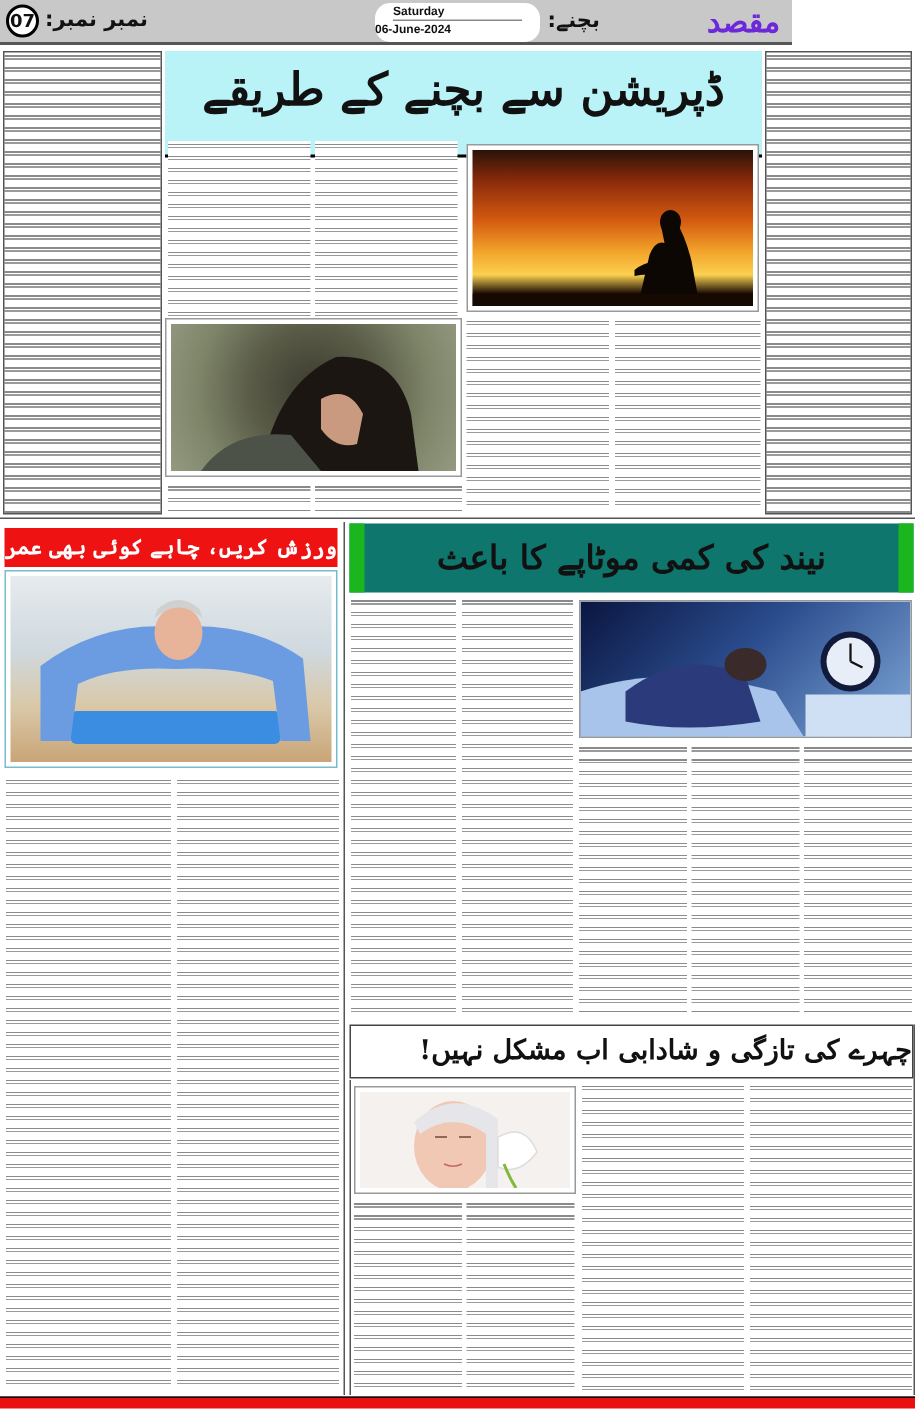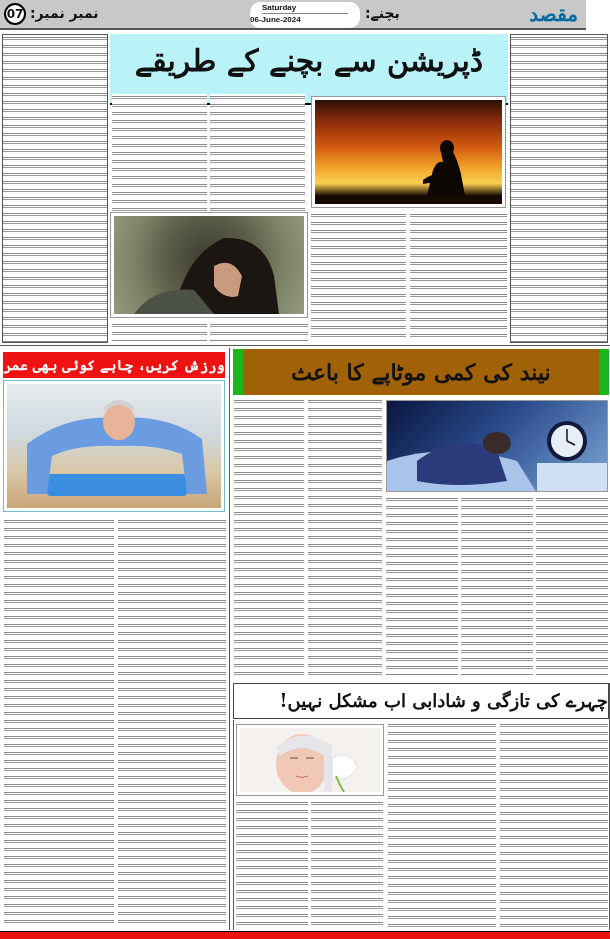--- a/index.html
+++ b/index.html
@@ -1,34 +1,34 @@
 <!DOCTYPE html>
 <html><head>
 <meta charset="utf-8">
 <style>
 *{box-sizing:border-box;margin:0;padding:0}
 body{width:610px;height:939px;background:#fff;font-family:"DejaVu Sans",sans-serif;position:relative;overflow:hidden;color:#111}
-.header{position:absolute;left:0;top:0;width:586px;height:30px;background:#c8c8c8;border-bottom:2px solid #555}
+.header{position:absolute;left:0;top:0;width:528px;height:30px;background:#c8c8c8;border-bottom:2px solid #555}
 .pgno{position:absolute;left:4px;top:3px;width:22px;height:22px;border:2px solid #000;border-radius:50%;background:#fff;font:bold 12px "DejaVu Sans",sans-serif;text-align:center;line-height:19px}
 .pglabel{position:absolute;left:30px;top:5px;font:bold 14px "DejaVu Sans",sans-serif;direction:rtl}
 .datebox{position:absolute;left:250px;top:2px;width:110px;height:26px;background:#fff;border-radius:10px;font:bold 8px "Liberation Sans",sans-serif}
 .datebox .d1{display:block;height:12px;line-height:12px;border-bottom:1px solid #888;margin:0 12px}
 .datebox .d2{display:block;line-height:12px}
 .datelabel{position:absolute;left:365px;top:5px;font:bold 14px "DejaVu Sans",sans-serif;direction:rtl}
-.logo{position:absolute;right:8px;top:2px;font:bold 20px "DejaVu Serif",serif;direction:rtl;color:#0369a1}
+.logo{position:absolute;right:8px;top:2px;font:bold 20px "DejaVu Serif",serif;direction:rtl;color:#6d28d9}
 .col{position:absolute;font:5px/8px "DejaVu Sans",sans-serif;direction:rtl;text-align:justify;color:#333;overflow:hidden}
 .txt{background:repeating-linear-gradient(180deg,#fff 0 2px,#8a8a8a 2px 3px,#fff 3px 4px,#9a9a9a 4px 5px,#fff 5px 8px)}
 .boxed{border:1px solid #555}
 .headline-cyan{position:absolute;left:110px;top:34px;width:398px;height:71px;background:#b9f3f8;border-bottom:2px solid #000}
 .headline-cyan span{display:block;text-align:center;font:bold 30px/54px "DejaVu Serif",serif;direction:rtl}
 .img{position:absolute;overflow:hidden;border:1px solid #999;padding:3px;background:#fff}
 .sunset{background:linear-gradient(180deg,#2a1208 0%,#8b2b0a 20%,#d35a10 45%,#f2a32a 65%,#fbd050 80%,#1a0c04 92%)}
 .woman{background:radial-gradient(circle at 50% 45%,#3b3a30 0%,#5b5d48 40%,#7d8468 70%,#939a80 100%)}
 .red-head{position:absolute;left:3px;top:352px;width:222px;height:26px;background:#ee1212;color:#fff;text-align:center;font:bold 14px/26px "DejaVu Serif",serif;direction:rtl}
-.green-head{position:absolute;left:233px;top:349px;width:376px;height:46px;background:#a16207;border-left:10px solid #1bb51d;border-right:10px solid #1bb51d}
+.green-head{position:absolute;left:233px;top:349px;width:376px;height:46px;background:#0f766e;border-left:10px solid #1bb51d;border-right:10px solid #1bb51d}
 .green-head span{display:block;text-align:center;font:bold 22px/46px "DejaVu Serif",serif;direction:rtl}
 .face-head{position:absolute;left:233px;top:683px;width:376px;height:36px;border:1px solid #444;background:#fff}
 .face-head span{display:block;font:bold 18px/34px "DejaVu Serif",serif;direction:rtl}
 .footer{position:absolute;left:0;top:931px;width:610px;height:8px;background:#e81010;border-top:1px solid #000}
 .vline{position:absolute;background:#555;width:1px}
 .hline{position:absolute;background:#555;height:1px}
 </style>
 </head>
 <body>
 

